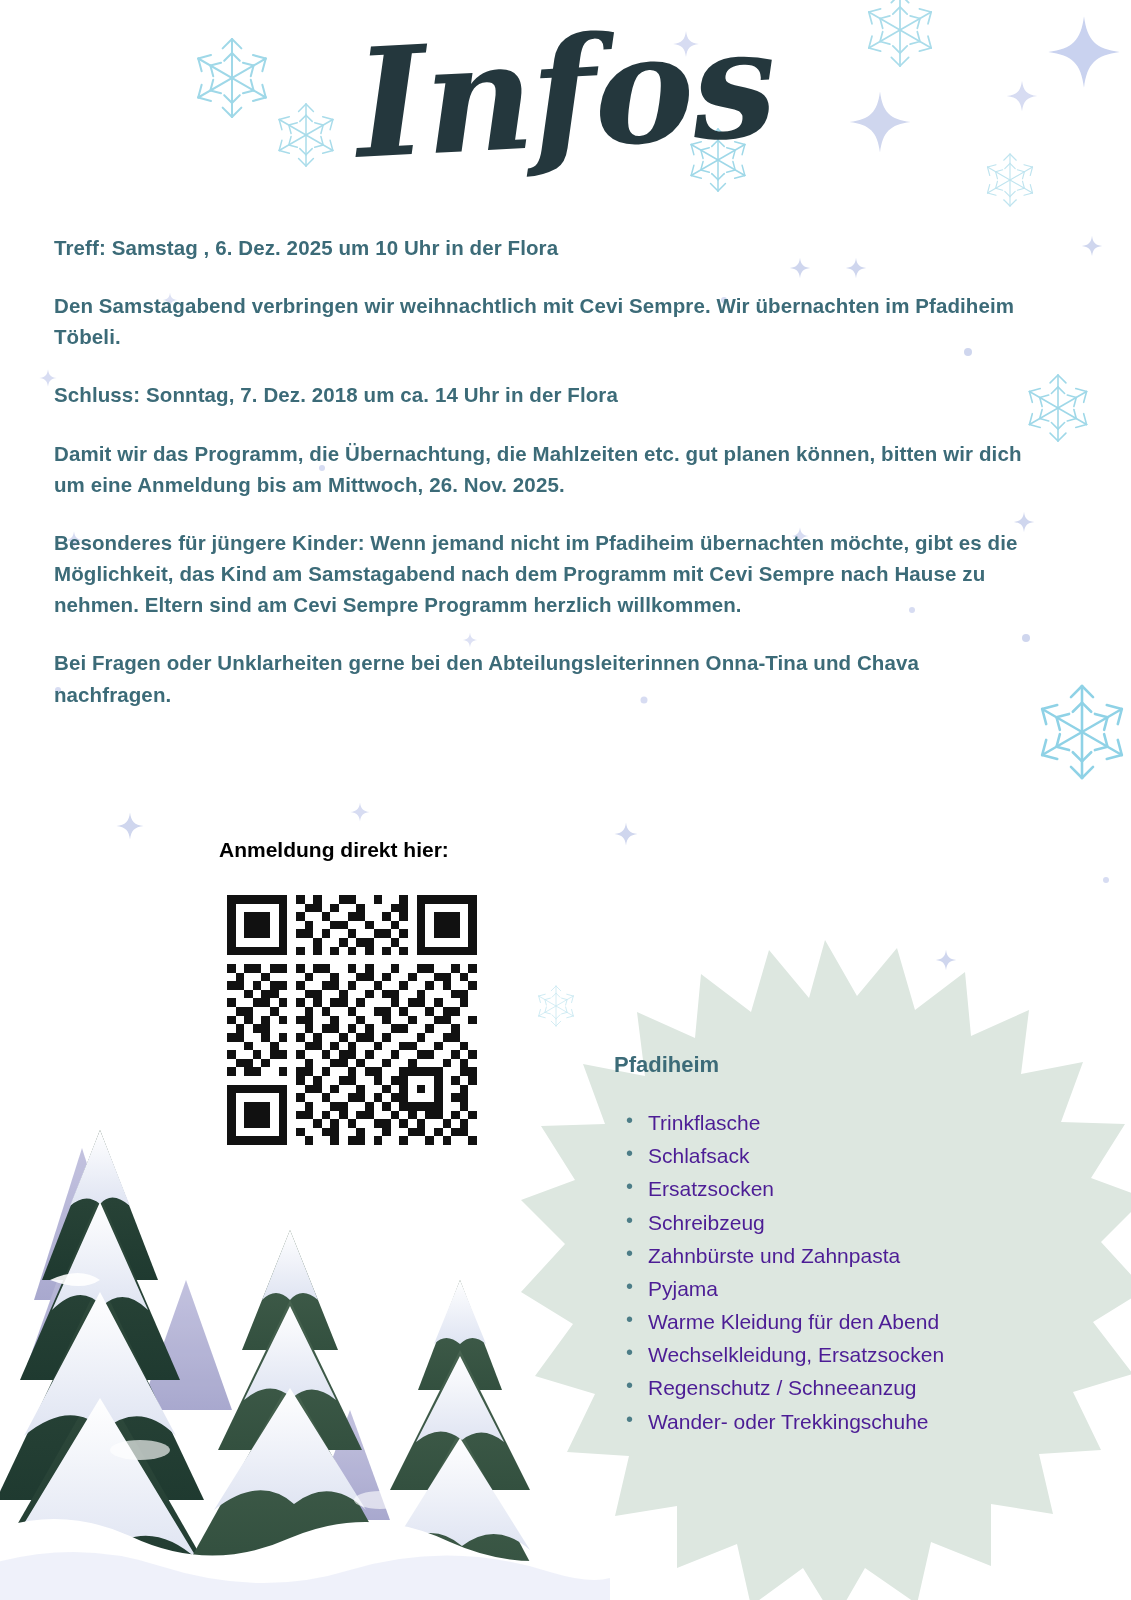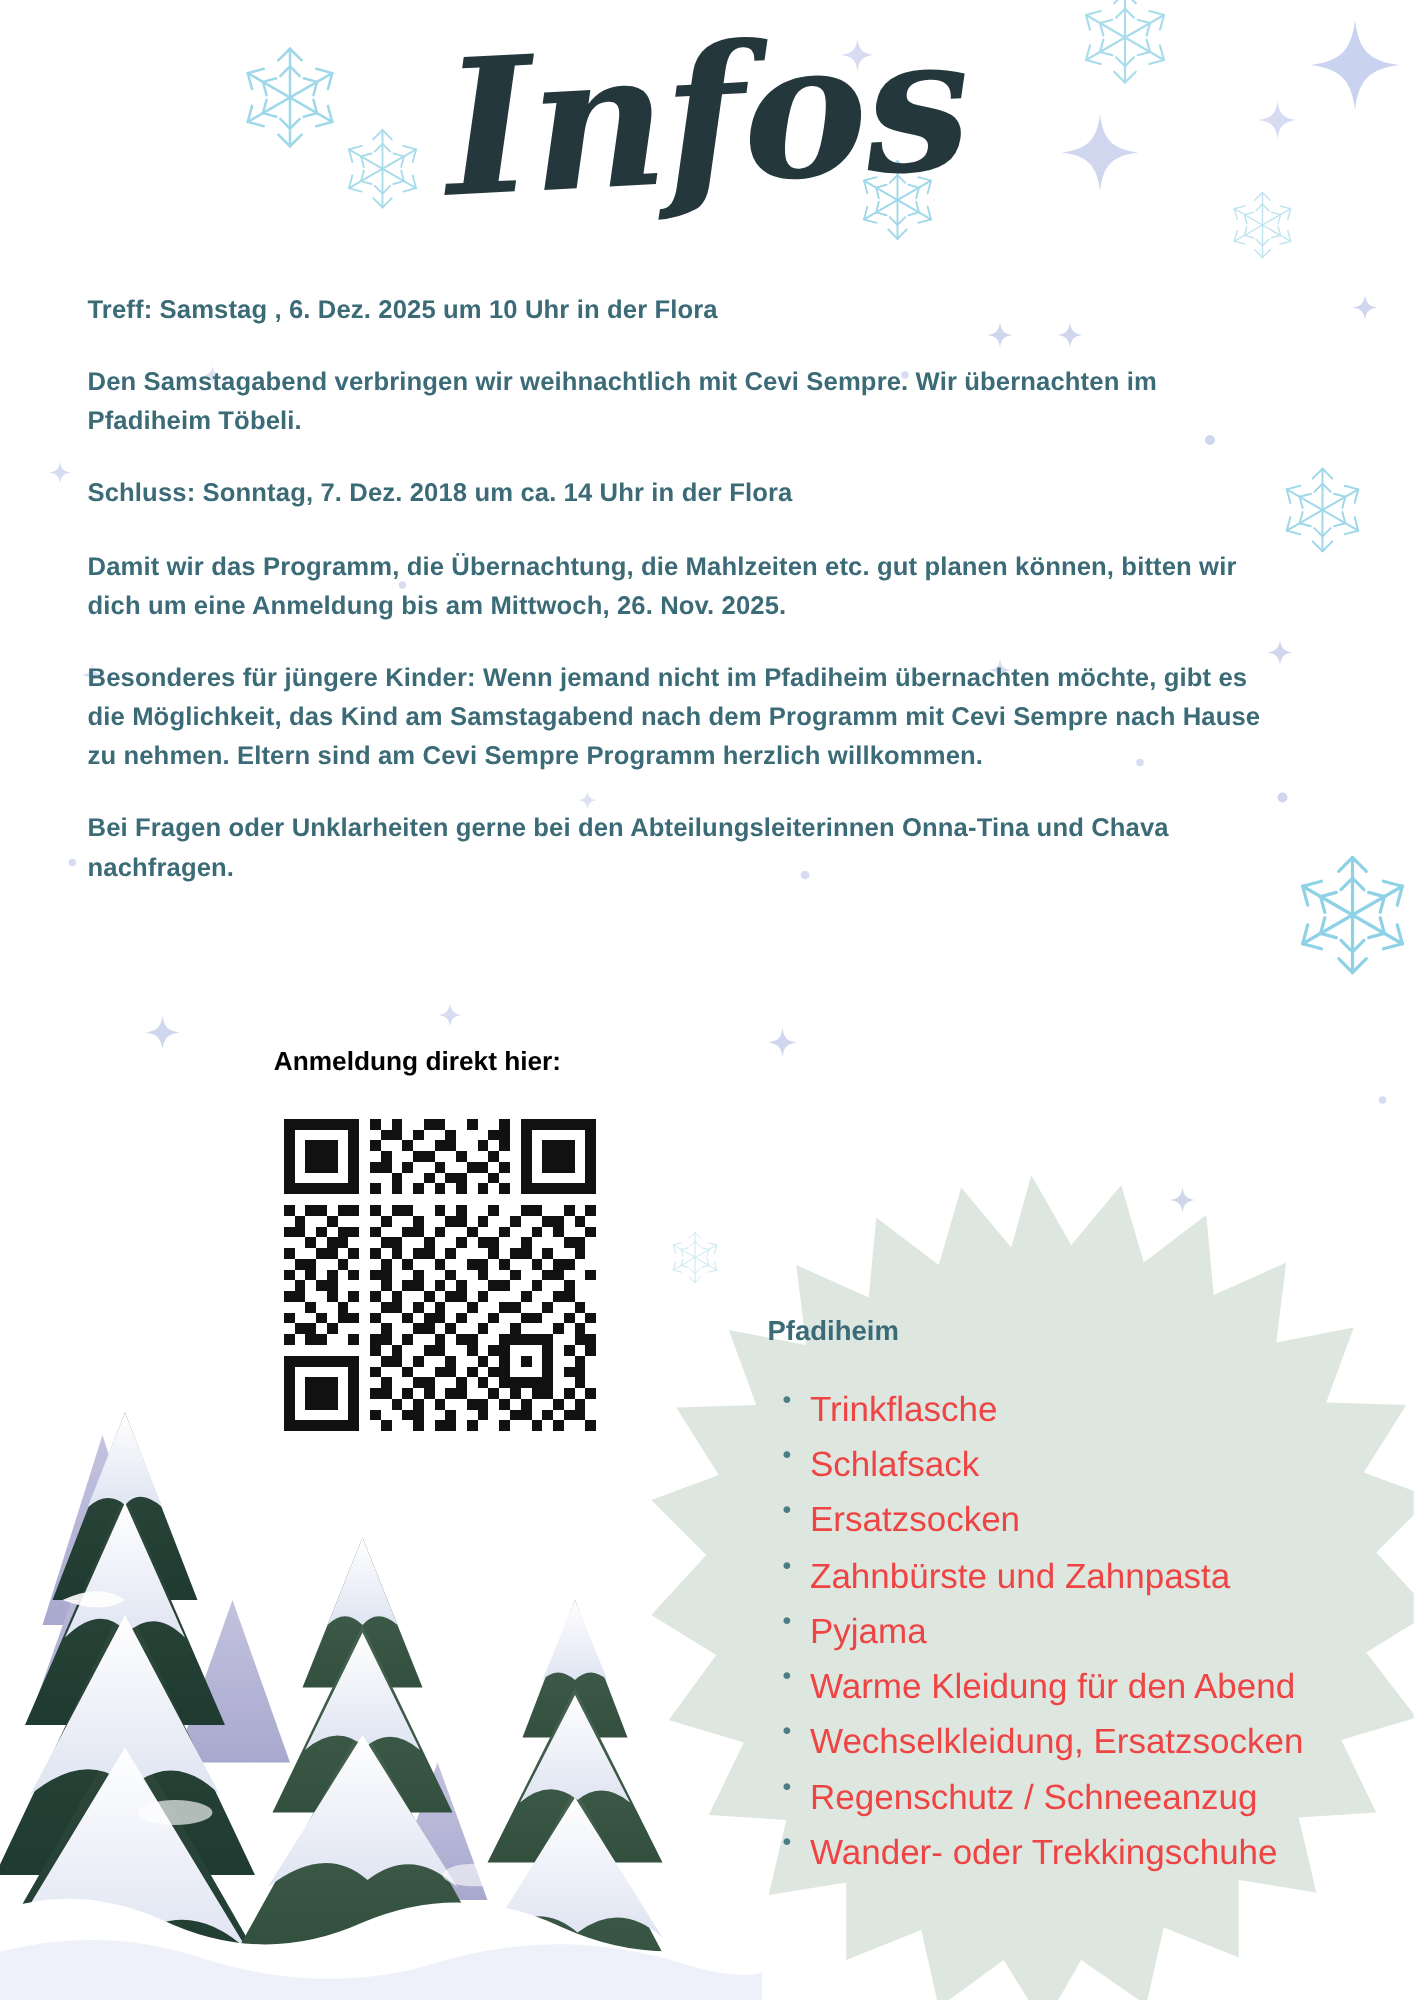--- a/index.html
+++ b/index.html
@@ -51,21 +51,21 @@
     top: 232px;
     left: 54px;
     width: 975px;
     z-index: 5;
   }
   .para {
     font-size: 20.5px;
     font-weight: 700;
     line-height: 1.52;
     color: #3c6b78;
-    margin: 0 0 27px 16px;
+    margin: 0 0 27px 0;
     letter-spacing: 0.1px;
   }
 
   
   .anmeldung {
     position: absolute;
     top: 838px;
     left: 219px;
     font-size: 21px;
     font-weight: 700;
@@ -104,23 +104,23 @@
     font-weight: 700;
     color: #3c6b78;
   }
   .packliste ul {
     margin: 0;
     padding-left: 34px;
     list-style: none;
   }
   .packliste li {
     position: relative;
-    font-size: 28px;
+    font-size: 21px;
     line-height: 1.58;
-    color: #ef4444;
+    color: #4c1d95;
     font-weight: 400;
   }
   .packliste li::before {
     content: "\2022";
     position: absolute;
     left: -22px;
     top: -1px;
     font-size: 20px;
     color: #4c7d87;
   }
@@ -504,20 +504,21 @@
       246,82 264,20 304,68"></polygon>
   </svg>
 </div>
 
 <div class="packliste">
   <h2>Pfadiheim</h2>
   <ul>
     <li>Trinkflasche</li>
     <li>Schlafsack</li>
     <li>Ersatzsocken</li>
+    <li>Schreibzeug</li>
     <li>Zahnbürste und Zahnpasta</li>
     <li>Pyjama</li>
     <li>Warme Kleidung für den Abend</li>
     <li>Wechselkleidung, Ersatzsocken</li>
     <li>Regenschutz / Schneeanzug</li>
     <li>Wander- oder Trekkingschuhe</li>
   </ul>
 </div>
 
 <div class="trees">

